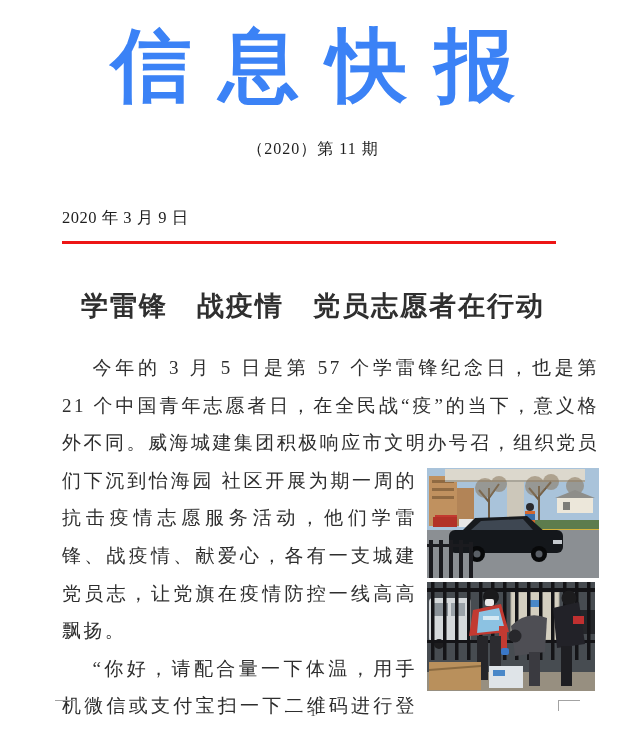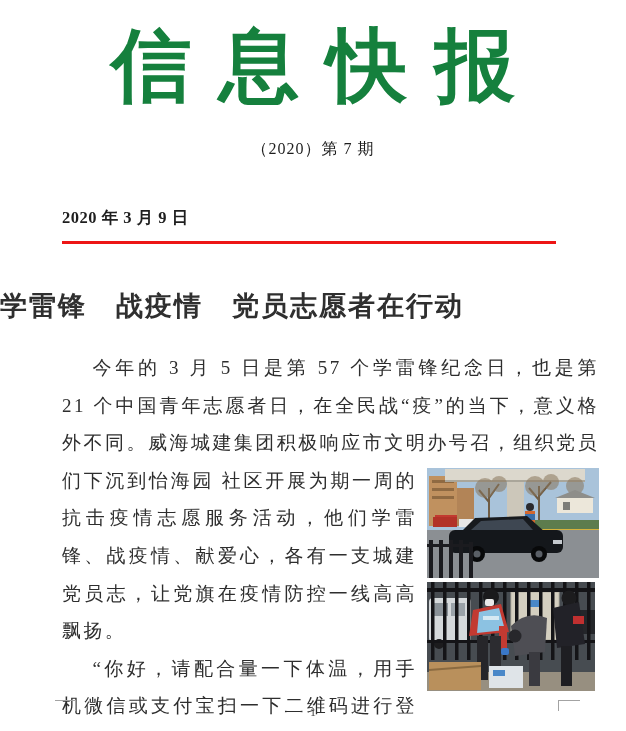--- a/index.html
+++ b/index.html
@@ -9,43 +9,44 @@
     position: relative;
     background: #ffffff;
     overflow: hidden;
     font-family: "Liberation Serif", "DejaVu Serif", serif;
     color: #2e2e2e;
   }
   .masthead {
     position: absolute; top: 16px; left: 0; width: 100%;
     text-align: center;
     font-size: 80px; line-height: 98px; font-weight: bold;
-    color: #15803d;
+    color: #3b82f6;
     font-family: "DejaVu Serif", "Liberation Serif", serif;
     white-space: nowrap;
   }
   .issue-line {
     position: absolute; top: 139px; left: 0; width: 100%;
     text-align: center;
     font-size: 16px; color: #1e1e1e;
     letter-spacing: 1px;
   }
   .pub-row {
     position: absolute; top: 207px; left: 62px; right: 62px;
     display: flex; justify-content: space-between; align-items: baseline;
     font-size: 16.5px; color: #1e1e1e;
   }
-  .pub-date { padding-right: 16px; letter-spacing: 0.5px; font-weight: bold; }
+  .pub-date { padding-right: 16px; letter-spacing: 0.5px; }
   .red-rule {
     position: absolute; top: 241px; left: 62px;
     width: 494px; height: 3px;
     background: #ed1515; border: none;
   }
   .article-title {
     position: absolute; top: 288px; left: 0; width: 100%;
+    text-align: center;
     font-size: 27px; font-weight: bold; color: #2f2f2f;
     letter-spacing: 2px;
     white-space: nowrap;
   }
   .article-body {
     position: absolute; top: 349px; left: 62px; width: 537px;
     font-size: 19px; line-height: 37.6px;
     letter-spacing: 2.4px;
     text-align: justify;
     color: #2e2e2e;
@@ -76,21 +77,21 @@
     font-size: 12px; color: #4a4a4a;
   }
 </style>
 </head>
 <body>
 
 <div class="page">
 
   <h1 class="masthead">信 息 快 报</h1>
 
-  <div class="issue-line">（2020）第 7 期</div>
+  <div class="issue-line">（2020）第 11 期</div>
 
   <div class="pub-row">
     <span class="pub-date">2020 年 3 月 9 日</span>
   </div>
 
   <div class="red-rule"></div>
 
   <h2 class="article-title">学雷锋　战疫情　党员志愿者在行动</h2>
 
   <div class="article-body">

